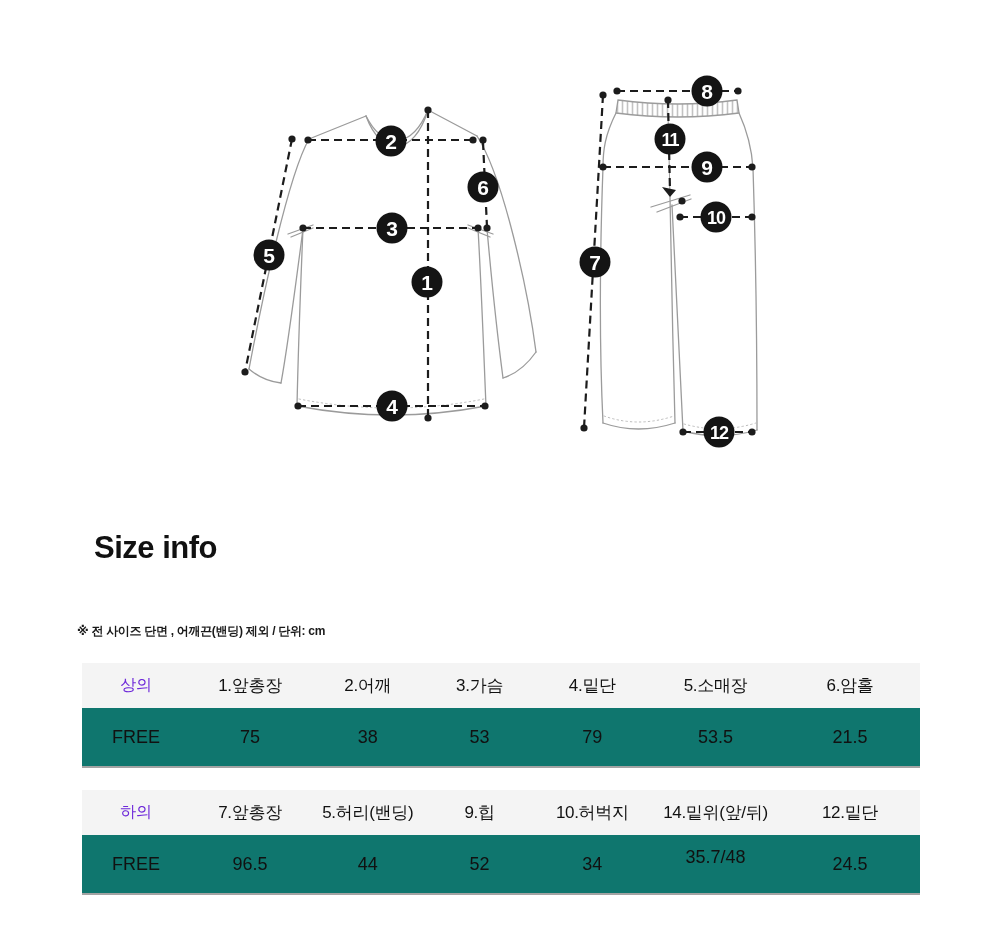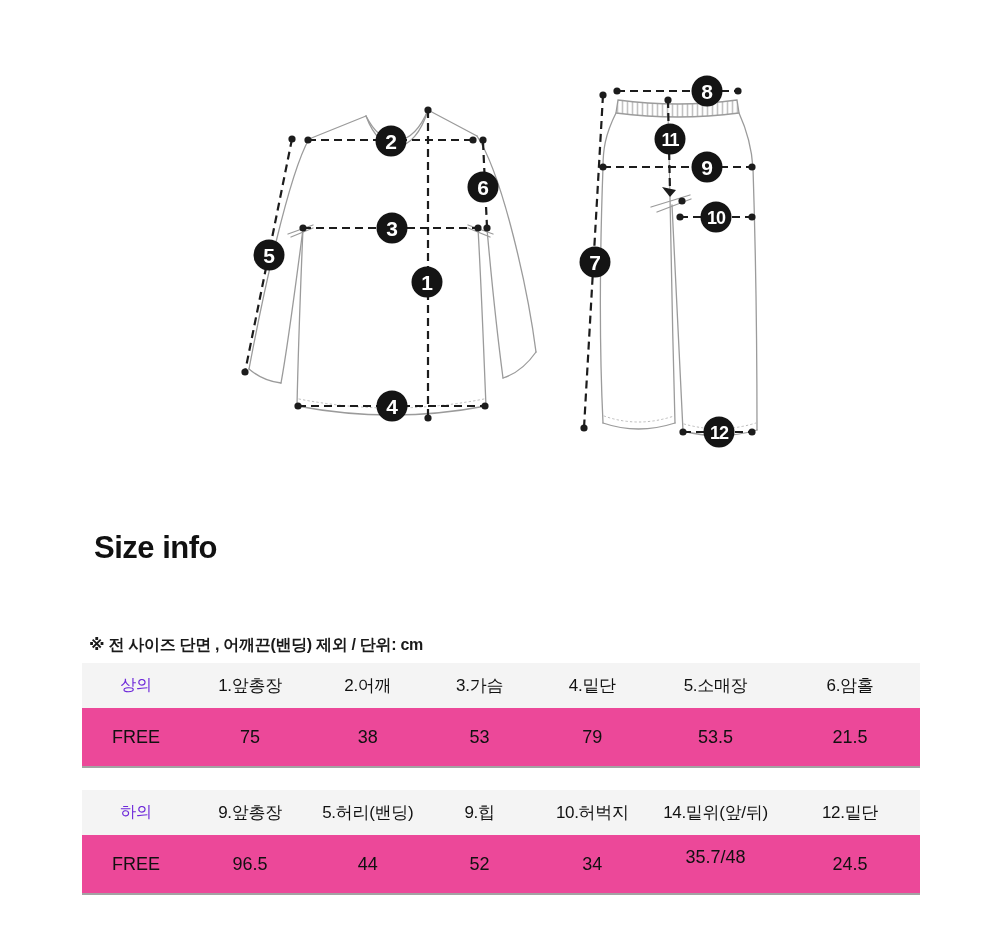--- a/index.html
+++ b/index.html
@@ -7,37 +7,37 @@
     position:relative;width:1000px;height:926px;background:#ffffff;
     font-family:"Liberation Sans","DejaVu Sans",sans-serif;color:#111;overflow:hidden;
   }
   svg text{font-family:"Liberation Sans","DejaVu Sans",sans-serif;}
   .diagram{position:absolute;left:0;top:0;}
   .size-title{
     position:absolute;left:82px;top:518px;margin:12px;
     font-size:31px;font-weight:700;letter-spacing:-0.5px;color:#111;
   }
   .size-note{
-    position:absolute;left:77px;top:623px;margin:12px;
-    font-size:16px;font-weight:700;color:#1a1a1a;letter-spacing:-0.3px;
+    position:absolute;left:77px;top:623px;margin:0;
+    font-size:12px;font-weight:700;color:#1a1a1a;letter-spacing:-0.3px;
   }
   table.size-table{
     position:absolute;left:82px;width:838px;border-collapse:collapse;table-layout:fixed;
   }
   .table-top{top:663px;}
   .table-bottom{top:790px;}
   .size-table thead th{
     background:#f4f4f4;height:45px;font-size:17px;font-weight:400;color:#111;
     text-align:center;vertical-align:middle;padding:0;letter-spacing:-0.3px;
   }
   .size-table thead th.row-label{color:#6d28d9;font-weight:400;font-size:16px;}
   .size-table tbody td{
     height:58px;font-size:18px;font-weight:400;color:#111;
     text-align:center;vertical-align:middle;padding:0;
-    border-bottom:2px solid #a3a3a3;background:#ec4899;
+    border-bottom:2px solid #a3a3a3;background:#0f766e;
   }
   .raised{position:relative;top:-7px;display:inline-block;}
 </style>
 </head>
 <body>
 
 <div class="canvas">
 
   <svg class="diagram" width="1000" height="470" viewBox="0 0 1000 470">
     <defs>
@@ -217,21 +217,21 @@
         <col style="width:14.3%">
         <col style="width:13.8%">
       <col style="width:12.9%">
         <col style="width:14.0%">
         <col style="width:15.4%">
         <col style="width:16.7%">
     </colgroup>
     <thead>
       <tr>
         <th class="row-label">하의</th>
-        <th>9.앞총장</th>
+        <th>7.앞총장</th>
         <th>5.허리(밴딩)</th>
         <th>9.힙</th>
         <th>10.허벅지</th>
         <th>14.밑위(앞/뒤)</th>
         <th>12.밑단</th>
       </tr>
     </thead>
     <tbody>
       <tr>
         <td>FREE</td>

